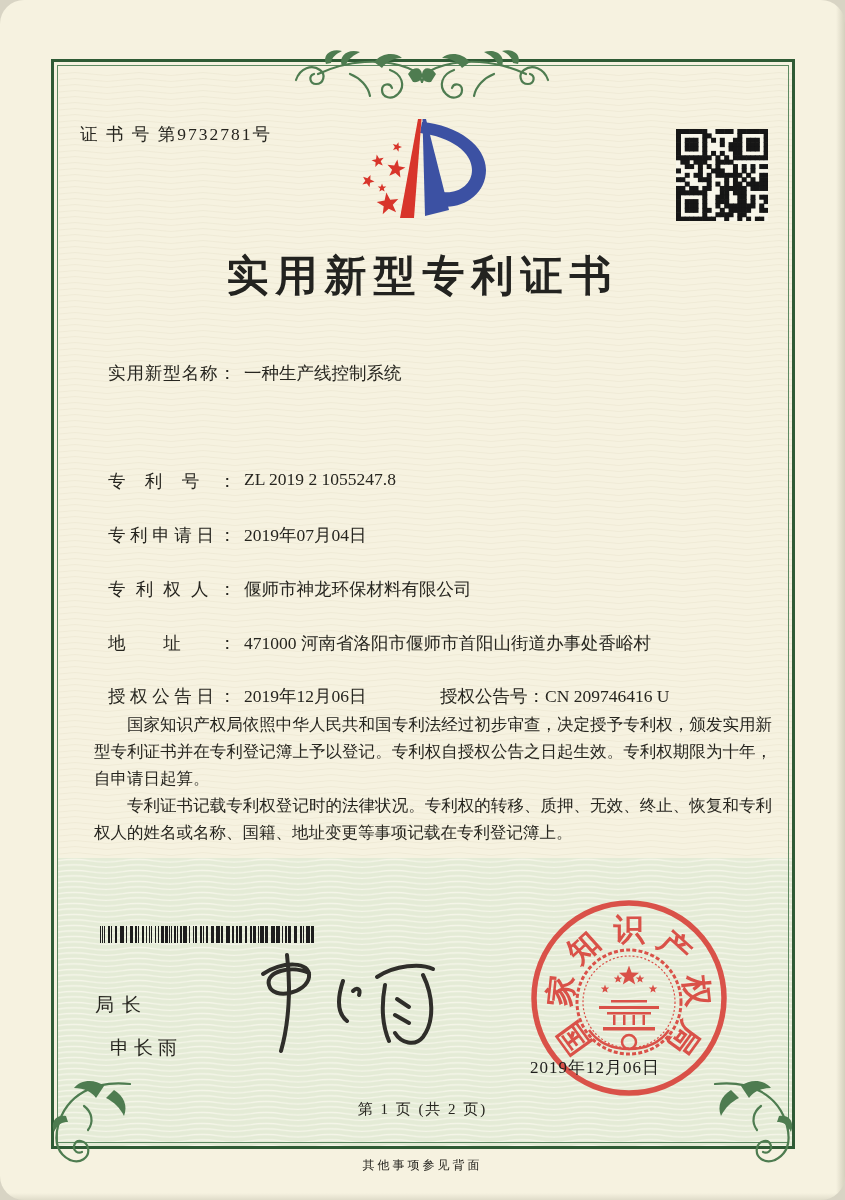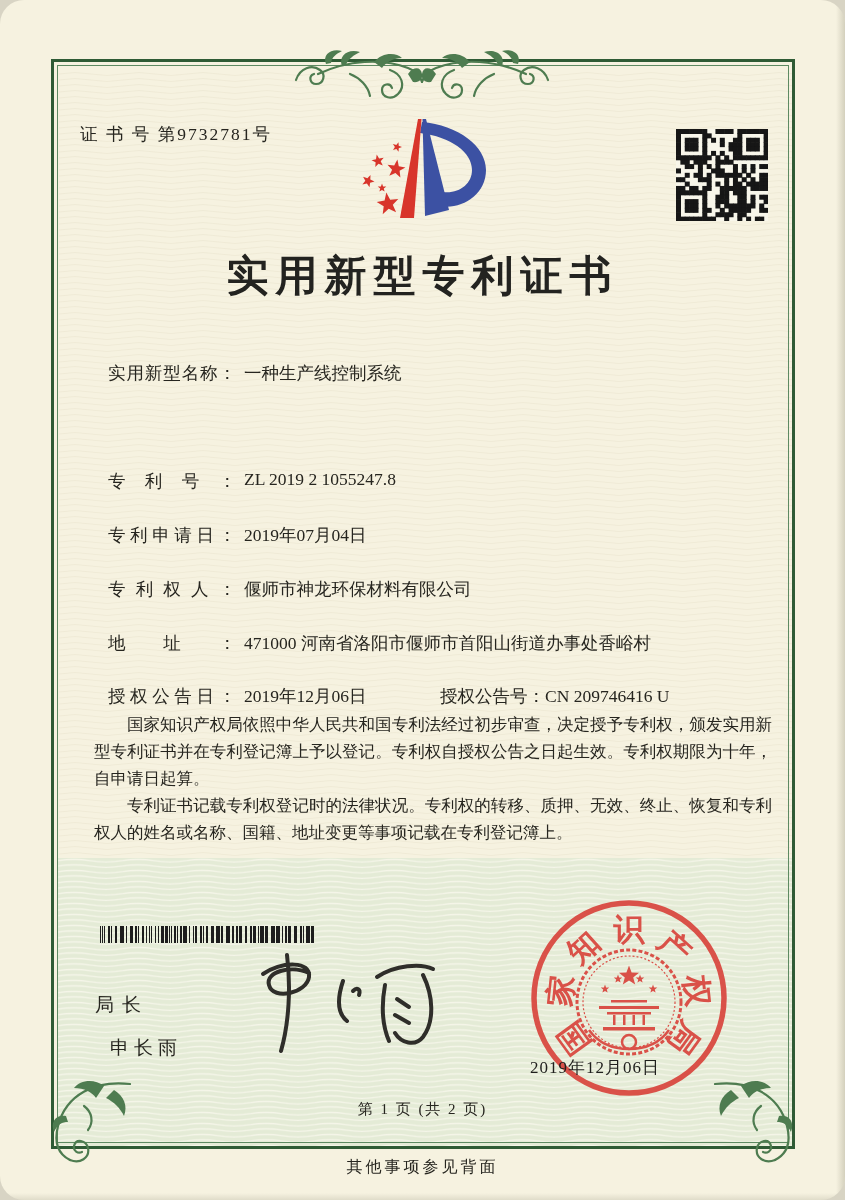--- a/index.html
+++ b/index.html
@@ -65,21 +65,21 @@
   #seal-text text{font-size:31px;font-weight:bold;fill:#d9463e;
     font-family:"Liberation Serif","DejaVu Serif",serif;}
   .seal .ring{fill:none;stroke:#d9463e;stroke-width:5.5;}
   .seal .wreath{fill:none;stroke:#d9463e;}
   .seal-date{position:absolute;left:505px;top:1056px;width:180px;text-align:center;
     font-size:17px;letter-spacing:1px;color:#1f1f1d;}
 
   .page-info{position:absolute;left:0;top:1100px;width:100%;text-align:center;
     font-size:15px;letter-spacing:2px;}
   .back-note{position:absolute;left:0;top:1157px;width:100%;text-align:center;
-    font-size:16px;letter-spacing:3px;}
+    font-size:12px;letter-spacing:3px;}
 
   .orn{fill:none;stroke:#4e7c50;stroke-width:2.2;stroke-linecap:round;}
   .orn-fill{fill:#4e7c50;stroke:none;}
 </style>
 </head>
 <body>
 
 <div id="page">
 
   <svg class="waves-all">

